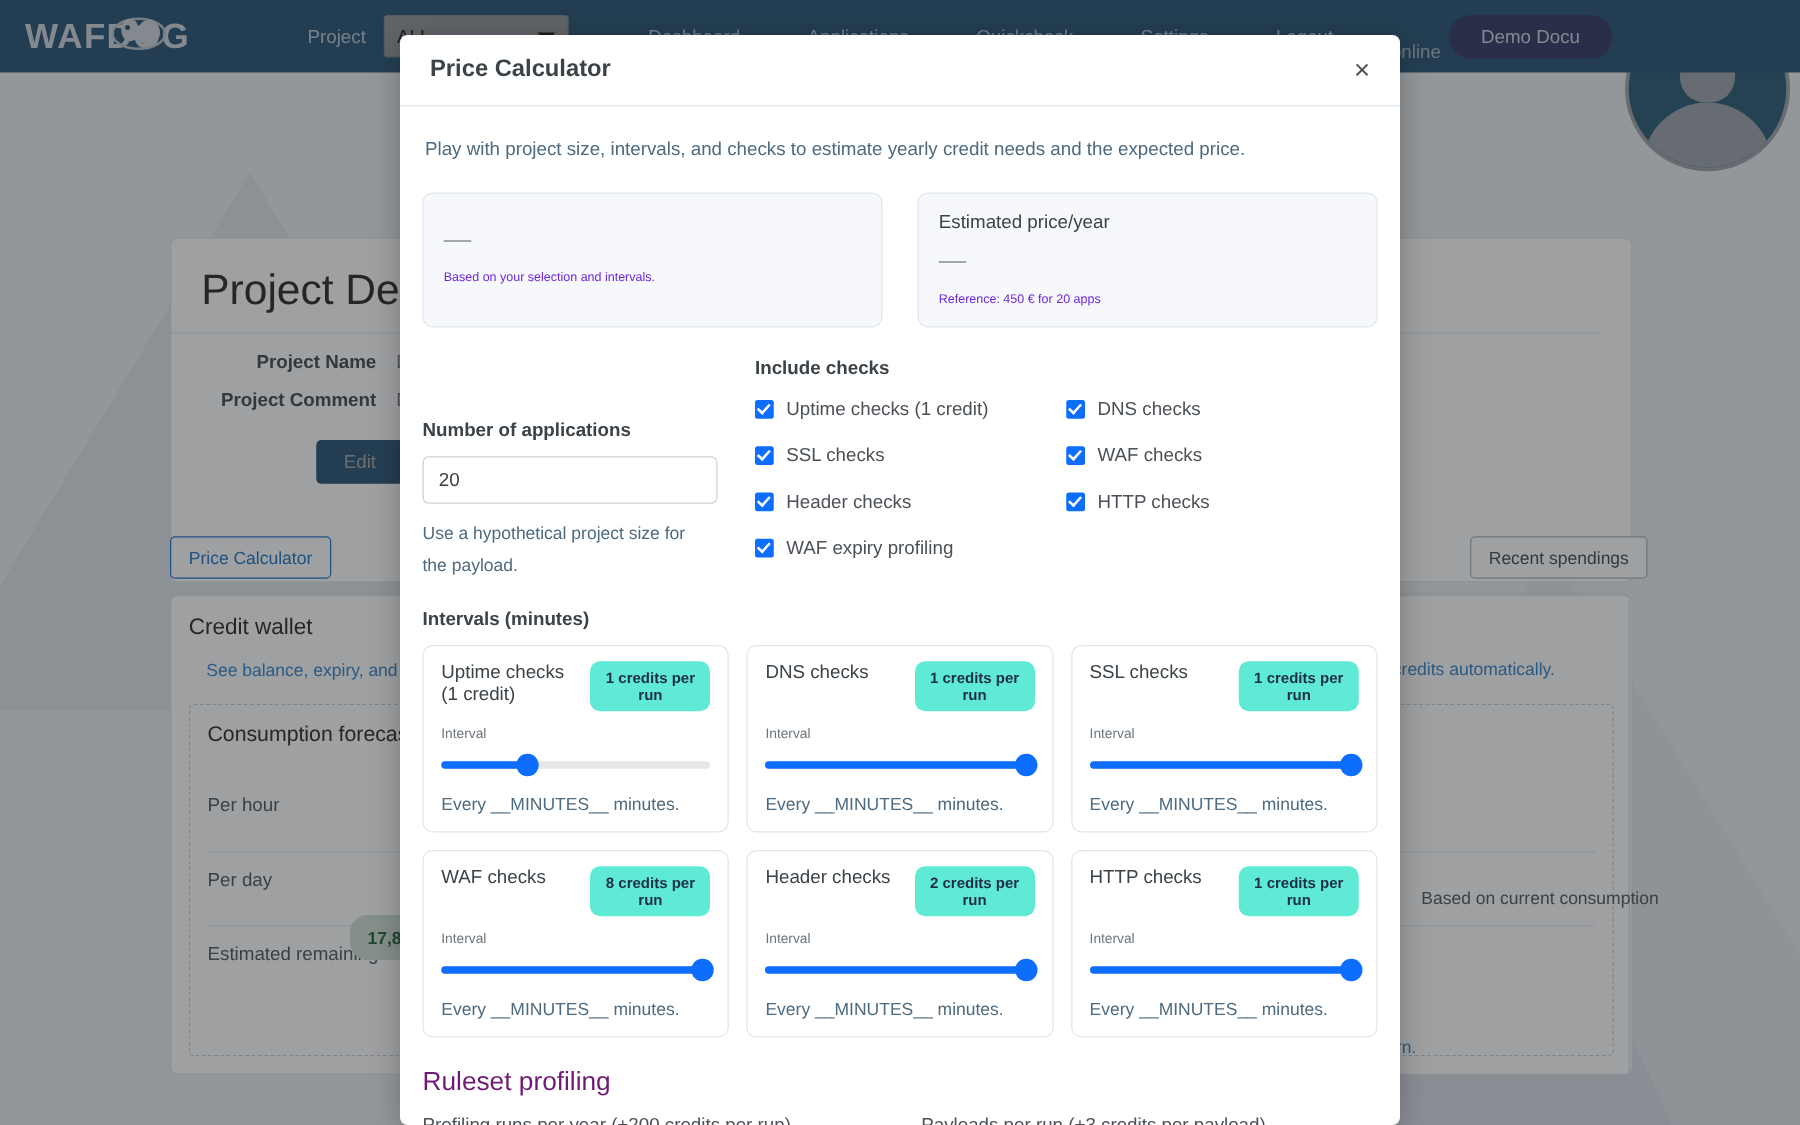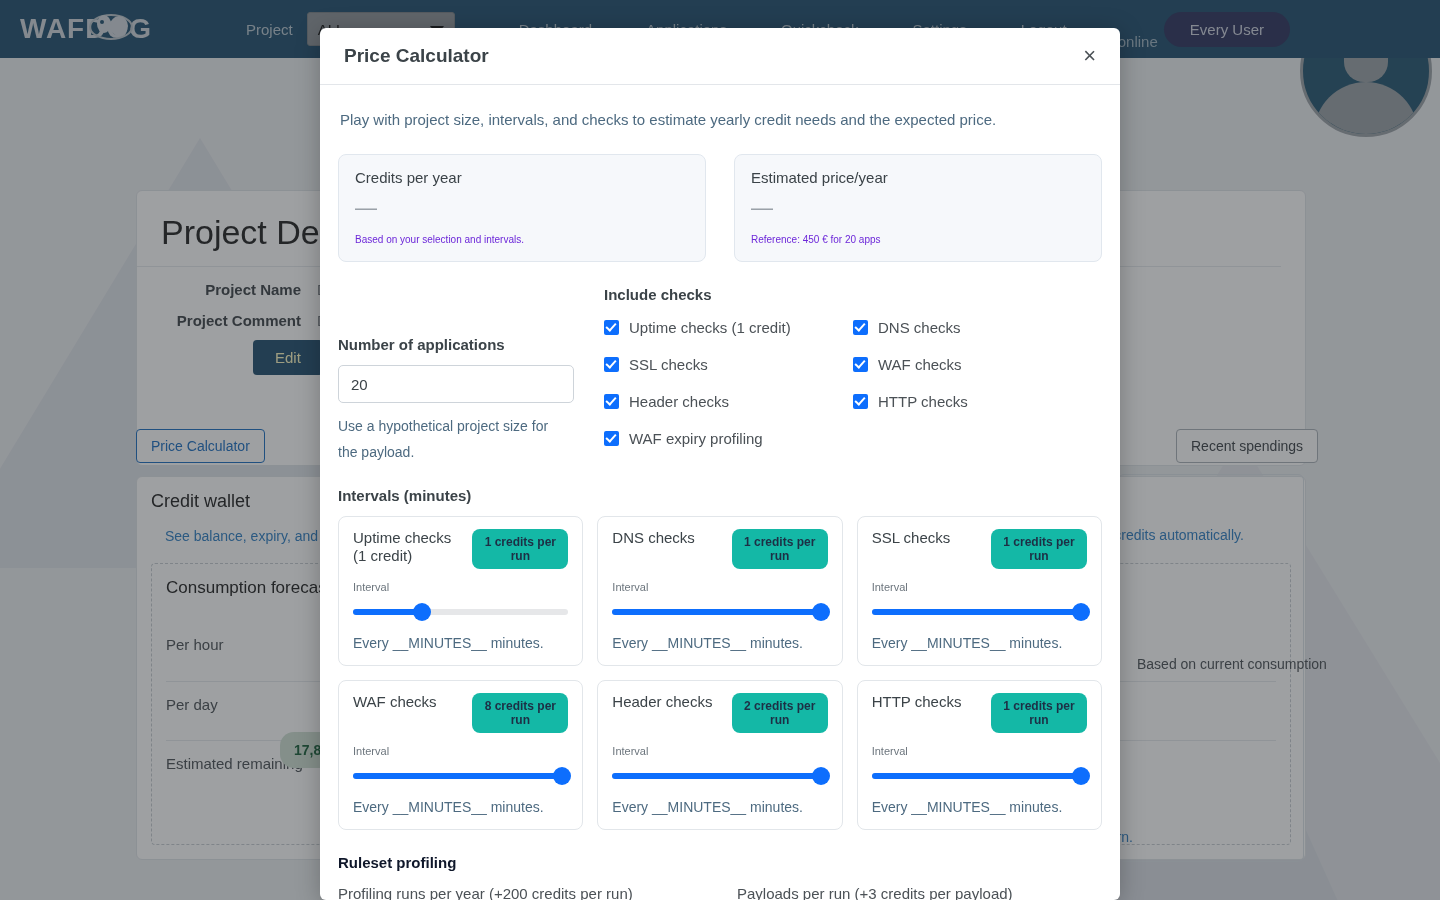--- a/index.html
+++ b/index.html
@@ -110,22 +110,22 @@
   #card-project { left: 136px; top: 190px; width: 1170px; height: 276px; }
   #card-project h1 {
     font-size: 34px; font-weight: normal; color: #222;
     padding: 22px 0 14px 24px; border-bottom: 1px solid #e6e9ed;
     margin: 0 24px 0 0;
   }
   .kv { display: flex; margin-top: 14px; padding-left: 24px; font-size: 15px; }
   .kv .k { width: 140px; text-align: right; font-weight: bold; color: #3d4348; }
   .kv .v { margin-left: 16px; color: #6d7479; }
   .btn-edit {
-    position: absolute; left: 253px; top: 340px;
-    background: #1f4e6d; color: #fef9c3; border: none;
+    position: absolute; left: 253px; top: 352px;
+    background: #1f4e6d; color: #a3a3a3; border: none;
     border-radius: 4px; padding: 9px 22px; font-size: 15px;
   }
   .btn-outline {
     position: absolute; background: #fff; color: #1b6ec2;
     border: 1px solid #1b6ec2; border-radius: 4px;
     padding: 8px 14px; font-size: 14px;
   }
   #btn-price-calc { left: 136px; top: 429px; }
   #btn-recent-spend {
     left: 1176px; top: 429px; color: #3d4348; border-color: #aab1b8;
@@ -148,21 +148,21 @@
   .frow.r3 { top: 176px; }
   .chip-green {
     position: absolute; left: 128px; top: 168px;
     background: #cfe0d4; color: #18603a; font-weight: bold;
     font-size: 14px; border-radius: 14px; padding: 8px 14px;
     width: 90px; line-height: 20px;
   }
   .bg-note {
     position: absolute; font-size: 14px; color: #4b5156;
   }
-  #note-based { left: 1137px; top: 656px; }
+  #note-based { left: 1137px; top: 710px; }
   #note-credits { left: 1080px; top: 527px; color: #2f7fc4; }
   #note-return { left: 1105px; top: 829px; color: #2f7fc4; }
   #card-right-inner {
     position: absolute; left: 1118px; top: 474px; width: 186px; height: 388px;
     border: 1px solid #dbe2e8; border-radius: 6px;
   }
 
   
   #overlay {
     position: absolute; inset: 0;
@@ -238,21 +238,21 @@
     display: grid; grid-template-columns: repeat(3, 1fr);
     gap: 14px; margin-top: 12px; padding: 0 2px;
   }
   .iv-card {
     border: 1px solid #e2e6ea; border-radius: 8px;
     padding: 12px 14px 14px 14px; background: #fff;
   }
   .iv-head { display: flex; align-items: flex-start; gap: 8px; }
   .iv-name { font-size: 15px; color: #3b4348; flex: 1; line-height: 18px; }
   .iv-badge {
-    background: #14b8a6; color: #1d2f45; font-size: 12px; font-weight: bold;
+    background: #5eead4; color: #1d2f45; font-size: 12px; font-weight: bold;
     border-radius: 8px; padding: 6px 10px; line-height: 14px;
     white-space: normal; max-width: 96px; text-align: center;
   }
   .iv-sub { font-size: 11px; color: #6c757d; margin-top: 12px; }
   .iv-foot { font-size: 14px; color: #4d6a80; margin-top: 14px; }
 
   .slider { position: relative; height: 18px; margin-top: 10px; }
   .slider .track {
     position: absolute; left: 0; right: 0; top: 6px; height: 6px;
     background: #e6e7e9; border-radius: 3px;
@@ -260,21 +260,21 @@
   .slider .fill {
     position: absolute; left: 0; top: 6px; height: 6px;
     background: #0d6efd; border-radius: 3px;
   }
   .slider .thumb {
     position: absolute; top: 0px; width: 18px; height: 18px;
     background: #0d6efd; border-radius: 50%; transform: translateX(-9px);
   }
 
   
-  #ruleset-title { font-size: 15px; font-weight: bold; color: #0f172a; margin: 24px 0 0 2px; }
+  #ruleset-title { font-size: 21px; font-weight: normal; color: #701a75; margin: 24px 0 0 2px; }
   .rule-grid { display: flex; gap: 34px; margin-top: 14px; padding: 0 2px; }
   .rule-col { flex: 1; }
   .rule-label { font-size: 15px; color: #4b5156; }
 </style>
 </head>
 <body>
 
 <div id="bg-page">
   <div id="bg-deco">
     <div class="tri1"></div>
@@ -332,21 +332,21 @@
     </div>
     <div class="navlinks" style="margin-left:64px;">
       <a href="#">Dashboard</a>
       <a href="#">Applications</a>
       <a href="#">Quickcheck</a>
       <a href="#">Settings</a>
       <a href="#">Logout</a>
     </div>
     <div class="nav-right">
       <span class="online-pill">online</span>
-      <span class="demo-user">Every User</span>
+      <span class="demo-user">Demo Docu</span>
       <span style="width:150px;"></span>
     </div>
   </div>
   <div class="avatar-big">
     <div class="head"></div>
     <div class="body"></div>
   </div>
 </div>
 
 <div id="overlay"></div>
@@ -355,21 +355,20 @@
   <div id="modal-header">
     <div id="modal-title">Price Calculator</div>
     <button id="modal-close">×</button>
   </div>
 
   <div id="modal-body">
     <div id="intro">Play with project size, intervals, and checks to estimate yearly credit needs and the expected price.</div>
 
     <div class="stat-row">
       <div class="stat-card">
-        <div class="st-label">Credits per year</div>
         <div class="st-value">—</div>
         <div class="st-note">Based on your selection and intervals.</div>
       </div>
       <div class="stat-card">
         <div class="st-label">Estimated price/year</div>
         <div class="st-value">—</div>
         <div class="st-note">Reference: 450 € for 20 apps</div>
       </div>
     </div>
 

